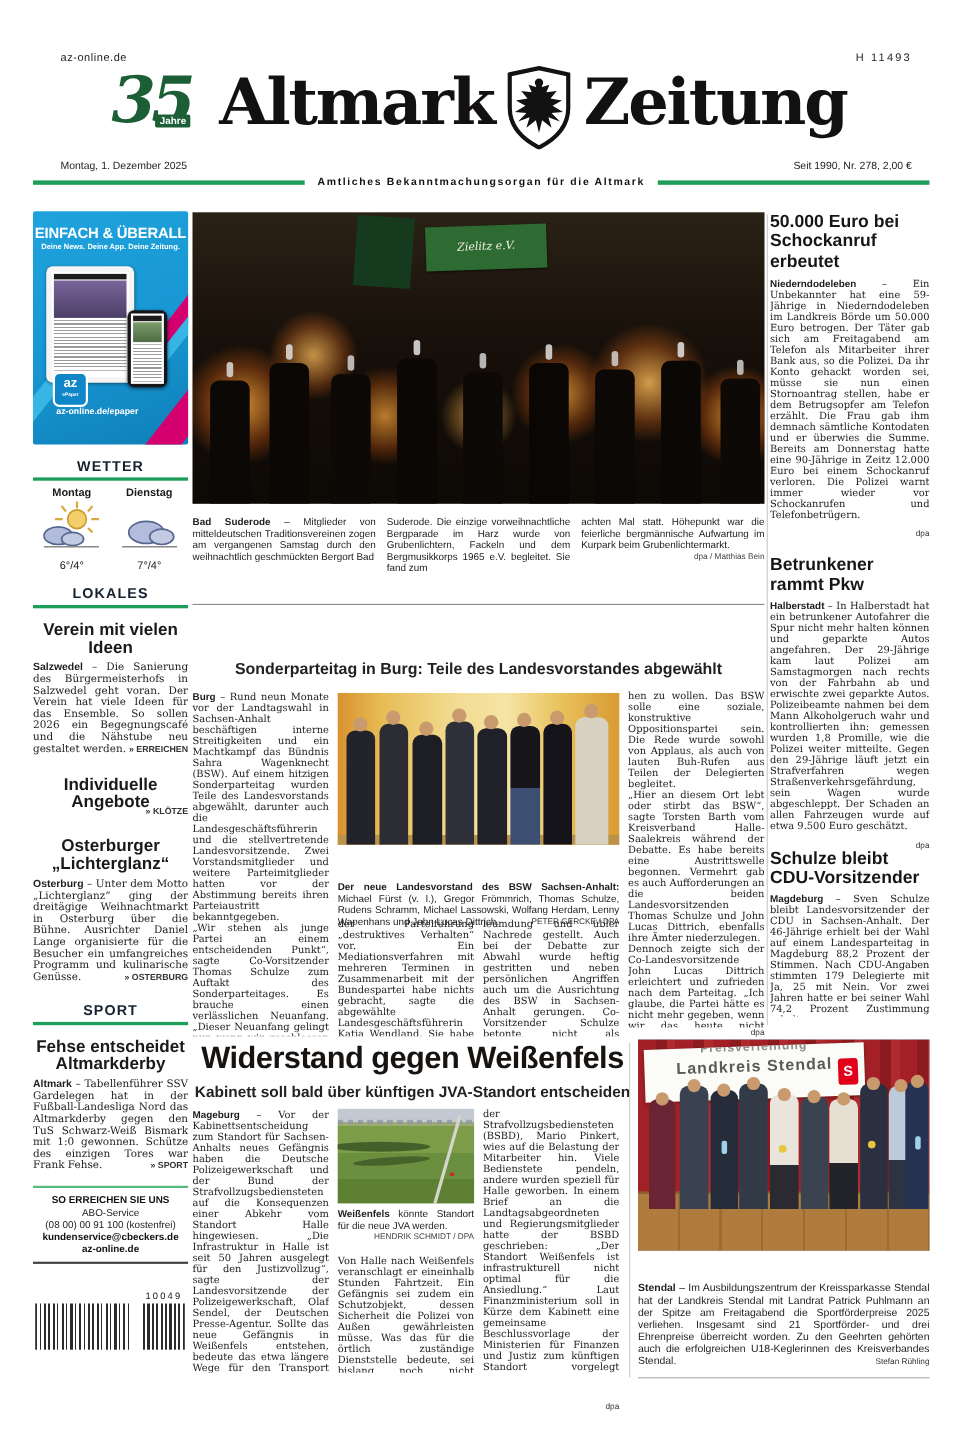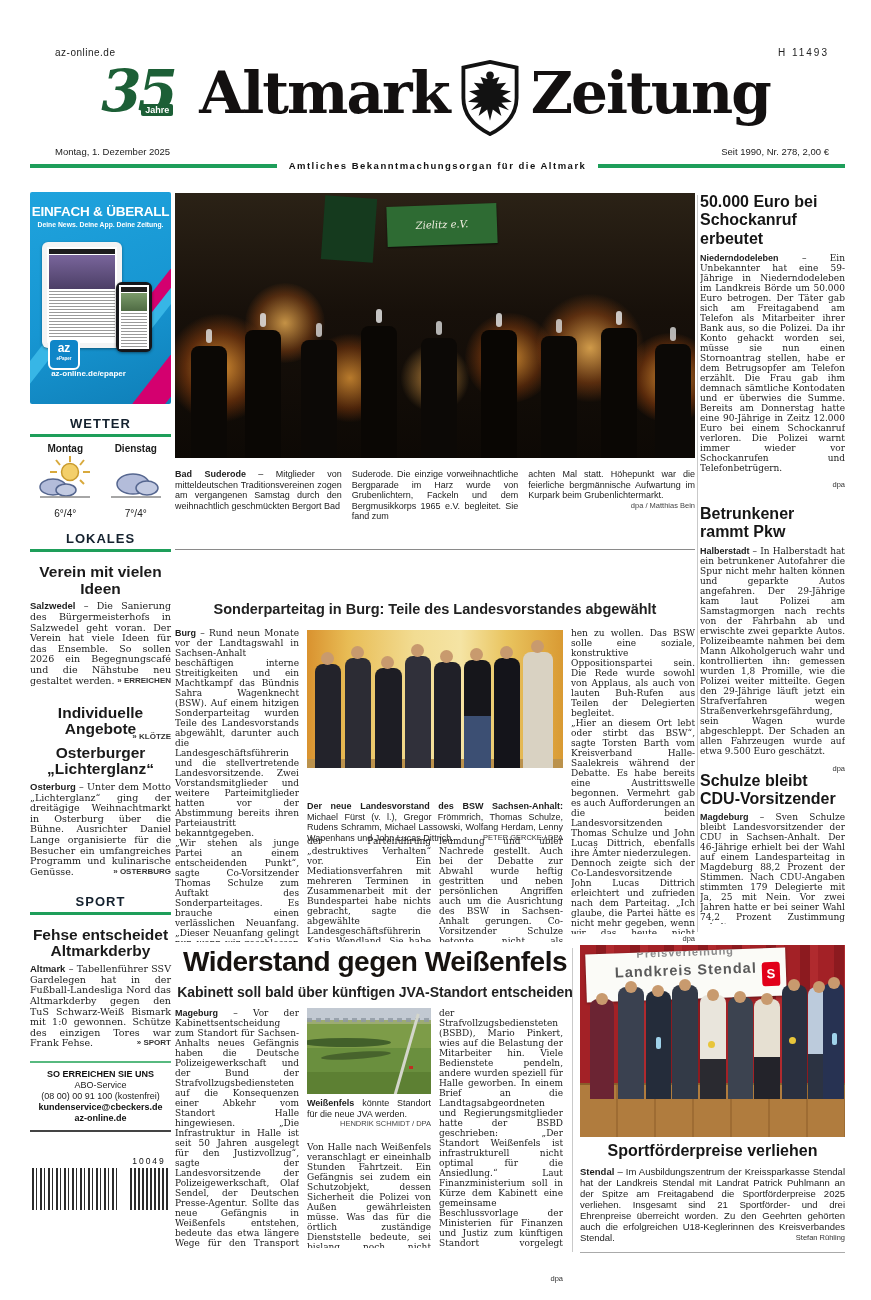--- a/index.html
+++ b/index.html
@@ -186,21 +186,21 @@
       <div class="sb-art-b serif"><b class="loc">Salzwedel</b> <span>– Die Sanierung des Bürgermeisterhofs in Salzwedel geht voran. Der Verein hat viele Ideen für das Ensemble. So sollen 2026 ein Begegnungscafé und die Nähstube neu gestaltet werden.</span></div>
       <div class="credit-ov" style="margin-top:-10.6px;"><span class="ref">» ERREICHEN</span></div>
     </div>
 
     <div>
       <div class="sb-art-h" style="margin-top:20px;">Individuelle Angebote</div>
       <div class="credit-ov" style="margin-top:-10.6px;"><span class="ref">» KLÖTZE</span></div>
     </div>
 
     <div>
-      <div class="sb-art-h" style="margin-top:4px;">Osterburger „Lichterglanz“</div>
+      <div class="sb-art-h" style="margin-top:20px;">Osterburger „Lichterglanz“</div>
       <div class="sb-art-b serif"><b class="loc">Osterburg</b> <span>– Unter dem Motto „Lichterglanz“ ging der dreitägige Weihnachtmarkt in Osterburg über die Bühne. Ausrichter Daniel Lange organisierte für die Besucher ein umfangreiches Programm und kulinarische Genüsse.</span></div>
       <div class="credit-ov" style="margin-top:-10.6px;"><span class="ref">» OSTERBURG</span></div>
     </div>
 
     <div class="sb-head" style="margin-top:18px;">SPORT</div>
     <div class="sb-rule"></div>
     <div>
       <div class="sb-art-h">Fehse entscheidet Altmarkderby</div>
       <div class="sb-art-b serif"><b class="loc">Altmark</b> <span>– Tabellenführer SSV Gardelegen hat in der Fußball-Landesliga Nord das Altmarkderby gegen den TuS Schwarz-Weiß Bismark mit 1:0 gewonnen. Schütze des einzigen Tores war Frank Fehse.</span></div>
       <div class="credit-ov" style="margin-top:-10.6px;"><span class="ref">» SPORT</span></div>
@@ -369,20 +369,19 @@
     <div class="phead" style="left:181px;top:48px;width:12px;height:12px;"></div>
     <div class="phead" style="left:208px;top:34px;width:12px;height:12px;"></div>
     <div class="phead" style="left:233px;top:36px;width:12px;height:12px;"></div>
     <div class="phead" style="left:248px;top:32px;width:12px;height:12px;"></div>
     <div style="position:absolute;left:128px;top:96px;width:7px;height:7px;border-radius:50%;background:#e8c53a;"></div>
     <div style="position:absolute;left:209px;top:92px;width:7px;height:7px;border-radius:50%;background:#e8c53a;"></div>
     <div style="position:absolute;left:76px;top:92px;width:5px;height:12px;background:#9fd2ea;border-radius:2px;"></div>
     <div style="position:absolute;left:252px;top:88px;width:5px;height:12px;background:#9fd2ea;border-radius:2px;"></div>
   </div>
 
-  <div class="abs" style="left:580px;top:1142px;width:265px;font-weight:bold;font-size:16px;text-align:center;color:#161616;">Sportförderpreise verliehen</div>
   <div class="abs ph-cap" style="left:580px;top:1166px;width:265px;font-size:9.5px;line-height:11px;">
     <b>Stendal</b> <span>– Im Ausbildungszentrum der Kreissparkasse Stendal hat der Landkreis Stendal mit Landrat Patrick Puhlmann an der Spitze am Freitagabend die Sportförderpreise 2025 verliehen. Insgesamt sind 21 Sportförder- und drei Ehrenpreise überreicht worden. Zu den Geehrten gehörten auch die erfolgreichen U18-Keglerinnen des Kreisverbandes Stendal.</span>
     <div class="credit-ov" style="margin-top:-11px;font-size:7.5px;">Stefan Rühling</div>
   </div>
   <div class="hrule" style="left:580px;top:1252px;width:265px;background:#aaa;"></div>
 
 </div>
 
 </body></html>

